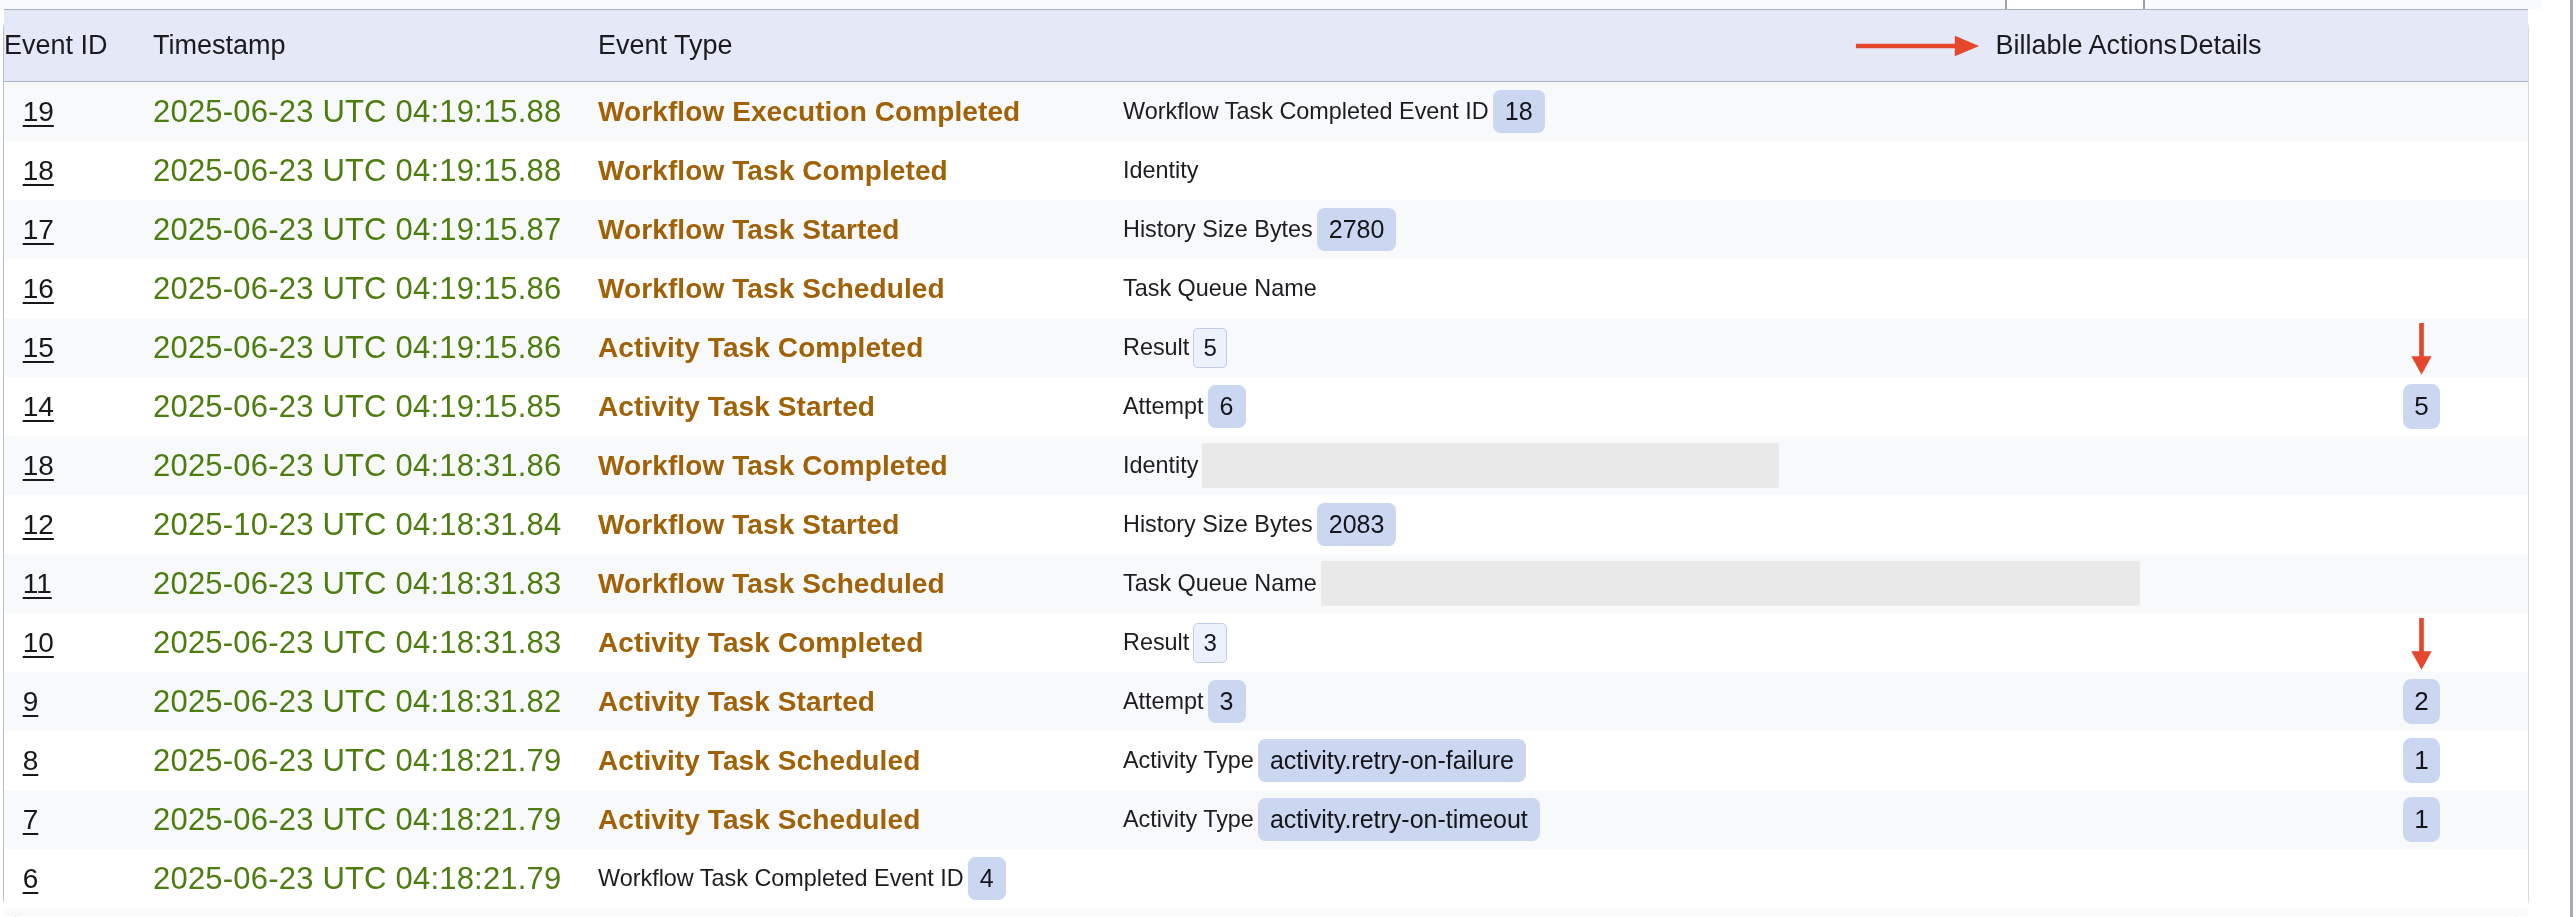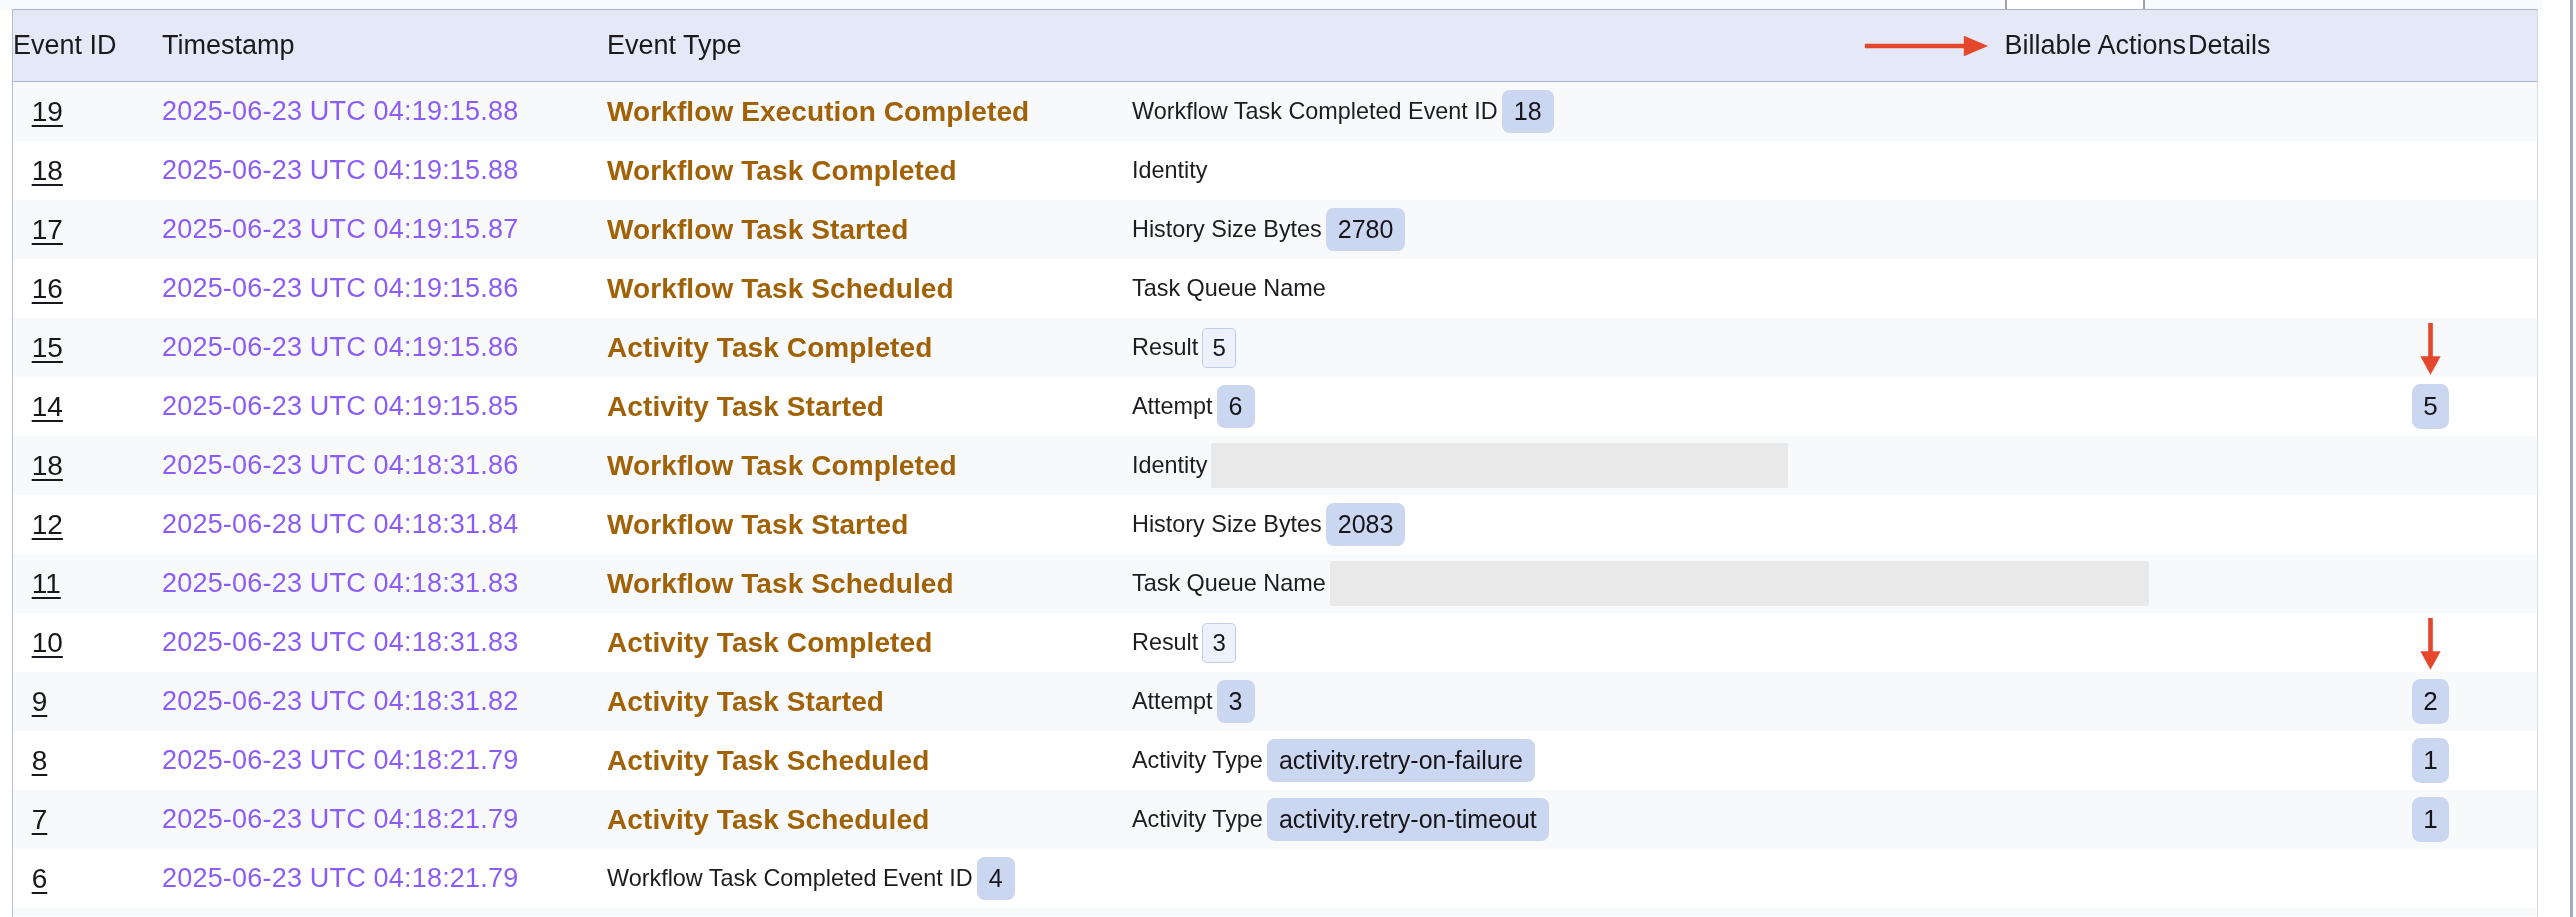--- a/index.html
+++ b/index.html
@@ -5,41 +5,41 @@
   * { margin:0; padding:0; box-sizing:border-box; }
   html,body { width:2576px; height:918px; overflow:hidden; background:#ffffff;
               font-family:"Liberation Sans","DejaVu Sans",sans-serif; color:#17171C; }
 
   
   .top-strip { position:absolute; left:0; top:0; width:2576px; height:9.3px; background:#F8FAFC; }
   .top-cropped-control { position:absolute; left:2005px; top:0; width:140px; height:9.3px;
               background:#ffffff; border-left:2.8px solid #9EA0A6; border-right:2.8px solid #9EA0A6; }
 
   
-  .table-wrap { position:absolute; left:12px; top:9.3px; width:2526px; height:909px;
-              border-left:1.9px solid #B6BDD6; border-right:0.9px solid #D7DAE4; background:#fff; }
+  .table-wrap { position:absolute; left:3px; top:9.3px; width:2526px; height:909px;
+              border-left:1.9px solid #B6BDD6; border-right:0.9px solid #D7DAE4; background:#fff;border-radius:20px; }
 
   .thead { display:grid; grid-template-columns:149px 445px 525px 1056px 1fr;
               height:73px; align-items:center; background:#E5E9F7;
               border-top:1.9px solid #A9B1CD; border-bottom:1.9px solid #A9B1CD;
               font-size:27px; font-weight:500; color:#1A1A1F; }
   .thead .hc { padding-left:0; }
   .hc-id { padding-left:18.7px; }
   .hc-bill { display:flex; align-items:center; justify-content:flex-end; gap:15px; padding-right:1.9px; }
 
   .rows { position:relative; }
   .row { display:grid; grid-template-columns:149px 445px 525px 1056px 1fr;
          height:59px; align-items:center; background:#ffffff; }
   .row:nth-child(odd) { background:#F8F9FB; }
   .row-sliver { height:7.5px; background:#F8F9FB; }
 
   .cell { display:flex; align-items:center; }
   .c-id { padding-left:18.7px; }
   .id-link { color:#17171C; text-decoration:underline; text-underline-offset:3.7px; font-size:28px; cursor:pointer; }
-  .c-ts { font-size:27px; color:#8b5cf6; letter-spacing:0.2px; }
+  .c-ts { font-size:31px; color:#4d7c0f; letter-spacing:0.2px; }
   .c-type { font-size:28px; font-weight:700; color:#a16207; letter-spacing:0.1px; }
   .c-details { gap:4px; font-size:23.4px; color:#1C1C21; }
   .dlabel { white-space:nowrap; }
 
   .badge { display:inline-flex; align-items:center; justify-content:center;
            background:#CBD6F0; color:#15151A; border-radius:7.5px;
            height:43px; padding:0 12px; font-size:25px; white-space:nowrap; }
   .badge.outlined { background:#EDF1FB; border:1.9px solid #C2CCE9; border-radius:4.7px;
            height:40px; padding:0 9.3px; font-size:24px; }
   .redacted { display:inline-block; height:45px; background:#E9E9EA; border-radius:1.9px; }
@@ -185,21 +185,21 @@
         </div>
     <div class="cell c-bill">
       <div class="bill-box"></div>
     </div>
   </div>
 
   <div class="row">
     <div class="cell c-id">
       <a class="id-link" href="#">12</a>
     </div>
-    <div class="cell c-ts">2025-06-28 UTC 04:18:31.84</div>
+    <div class="cell c-ts">2025-10-23 UTC 04:18:31.84</div>
     <div class="cell c-type">Workflow Task Started</div>
     <div class="cell c-details">
       <span class="dlabel">History Size Bytes</span>
     <span class="badge">2083</span>
         </div>
     <div class="cell c-bill">
       <div class="bill-box"></div>
     </div>
   </div>
 

